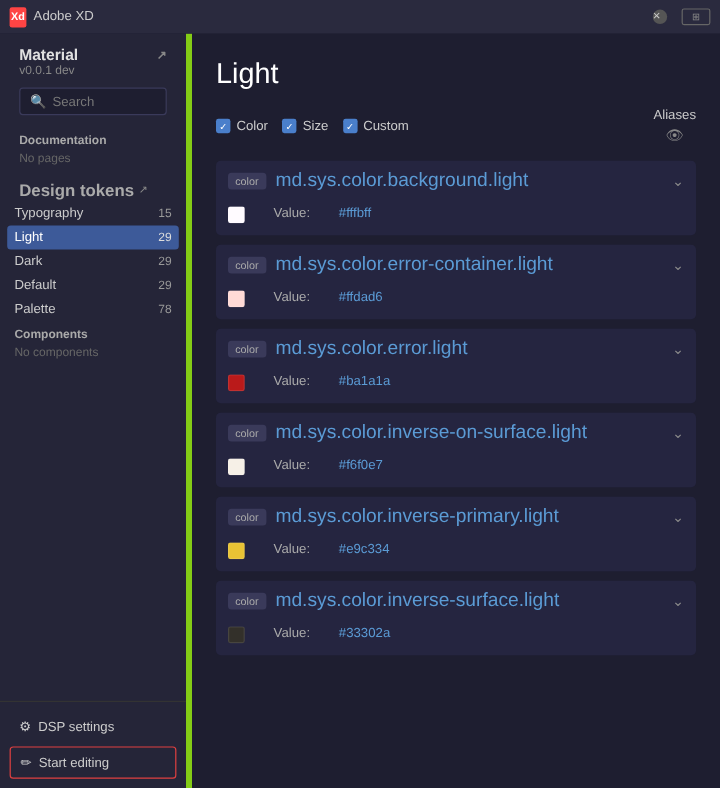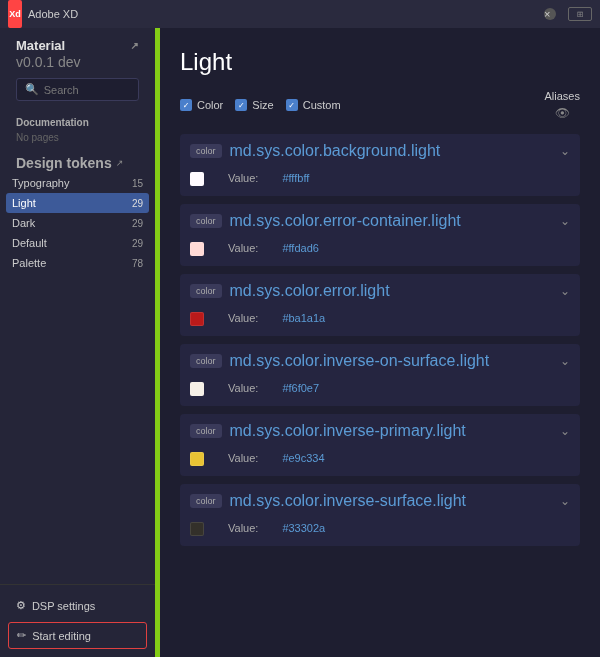--- a/index.html
+++ b/index.html
@@ -21,21 +21,21 @@
       display: flex;
       align-items: center;
       padding: 0 8px;
       font-size: 11px;
       color: #ccc;
       gap: 6px;
       flex-shrink: 0;
     }
     .titlebar-icon {
       width: 14px;
-      height: 28px;
+      height: 17px;
       background: #ff4444;
       border-radius: 2px;
       display: flex;
       align-items: center;
       justify-content: center;
       font-size: 9px;
       color: white;
       font-weight: bold;
     }
     .titlebar-close {
@@ -84,21 +84,21 @@
     .app-title {
       font-size: 13px;
       font-weight: 600;
       color: #e0e0e0;
       display: flex;
       align-items: center;
       justify-content: space-between;
     }
 
     .app-version {
-      font-size: 14px;
+      font-size: 10px;
       color: #888;
       margin-top: 1px;
     }
 
     .external-link-icon {
       color: #888;
       font-size: 10px;
     }
 
     .search-box {
@@ -409,20 +409,24 @@
           <div class="nav-item">
             <span>Default</span>
             <span class="nav-item-badge">29</span>
           </div>
           <div class="nav-item">
             <span>Palette</span>
             <span class="nav-item-badge">78</span>
           </div>
         </div>
 
+      <div style="padding: 0 6px;">
+        <div class="sidebar-section-label">Components</div>
+        <div class="sidebar-no-items">No components</div>
+      </div>
     </div>
 
     <div class="sidebar-bottom">
       <button class="sidebar-btn">
         <span>⚙</span>
         <span>DSP settings</span>
       </button>
       <button class="sidebar-btn start-editing">
         <span>✏</span>
         <span>Start editing</span>

